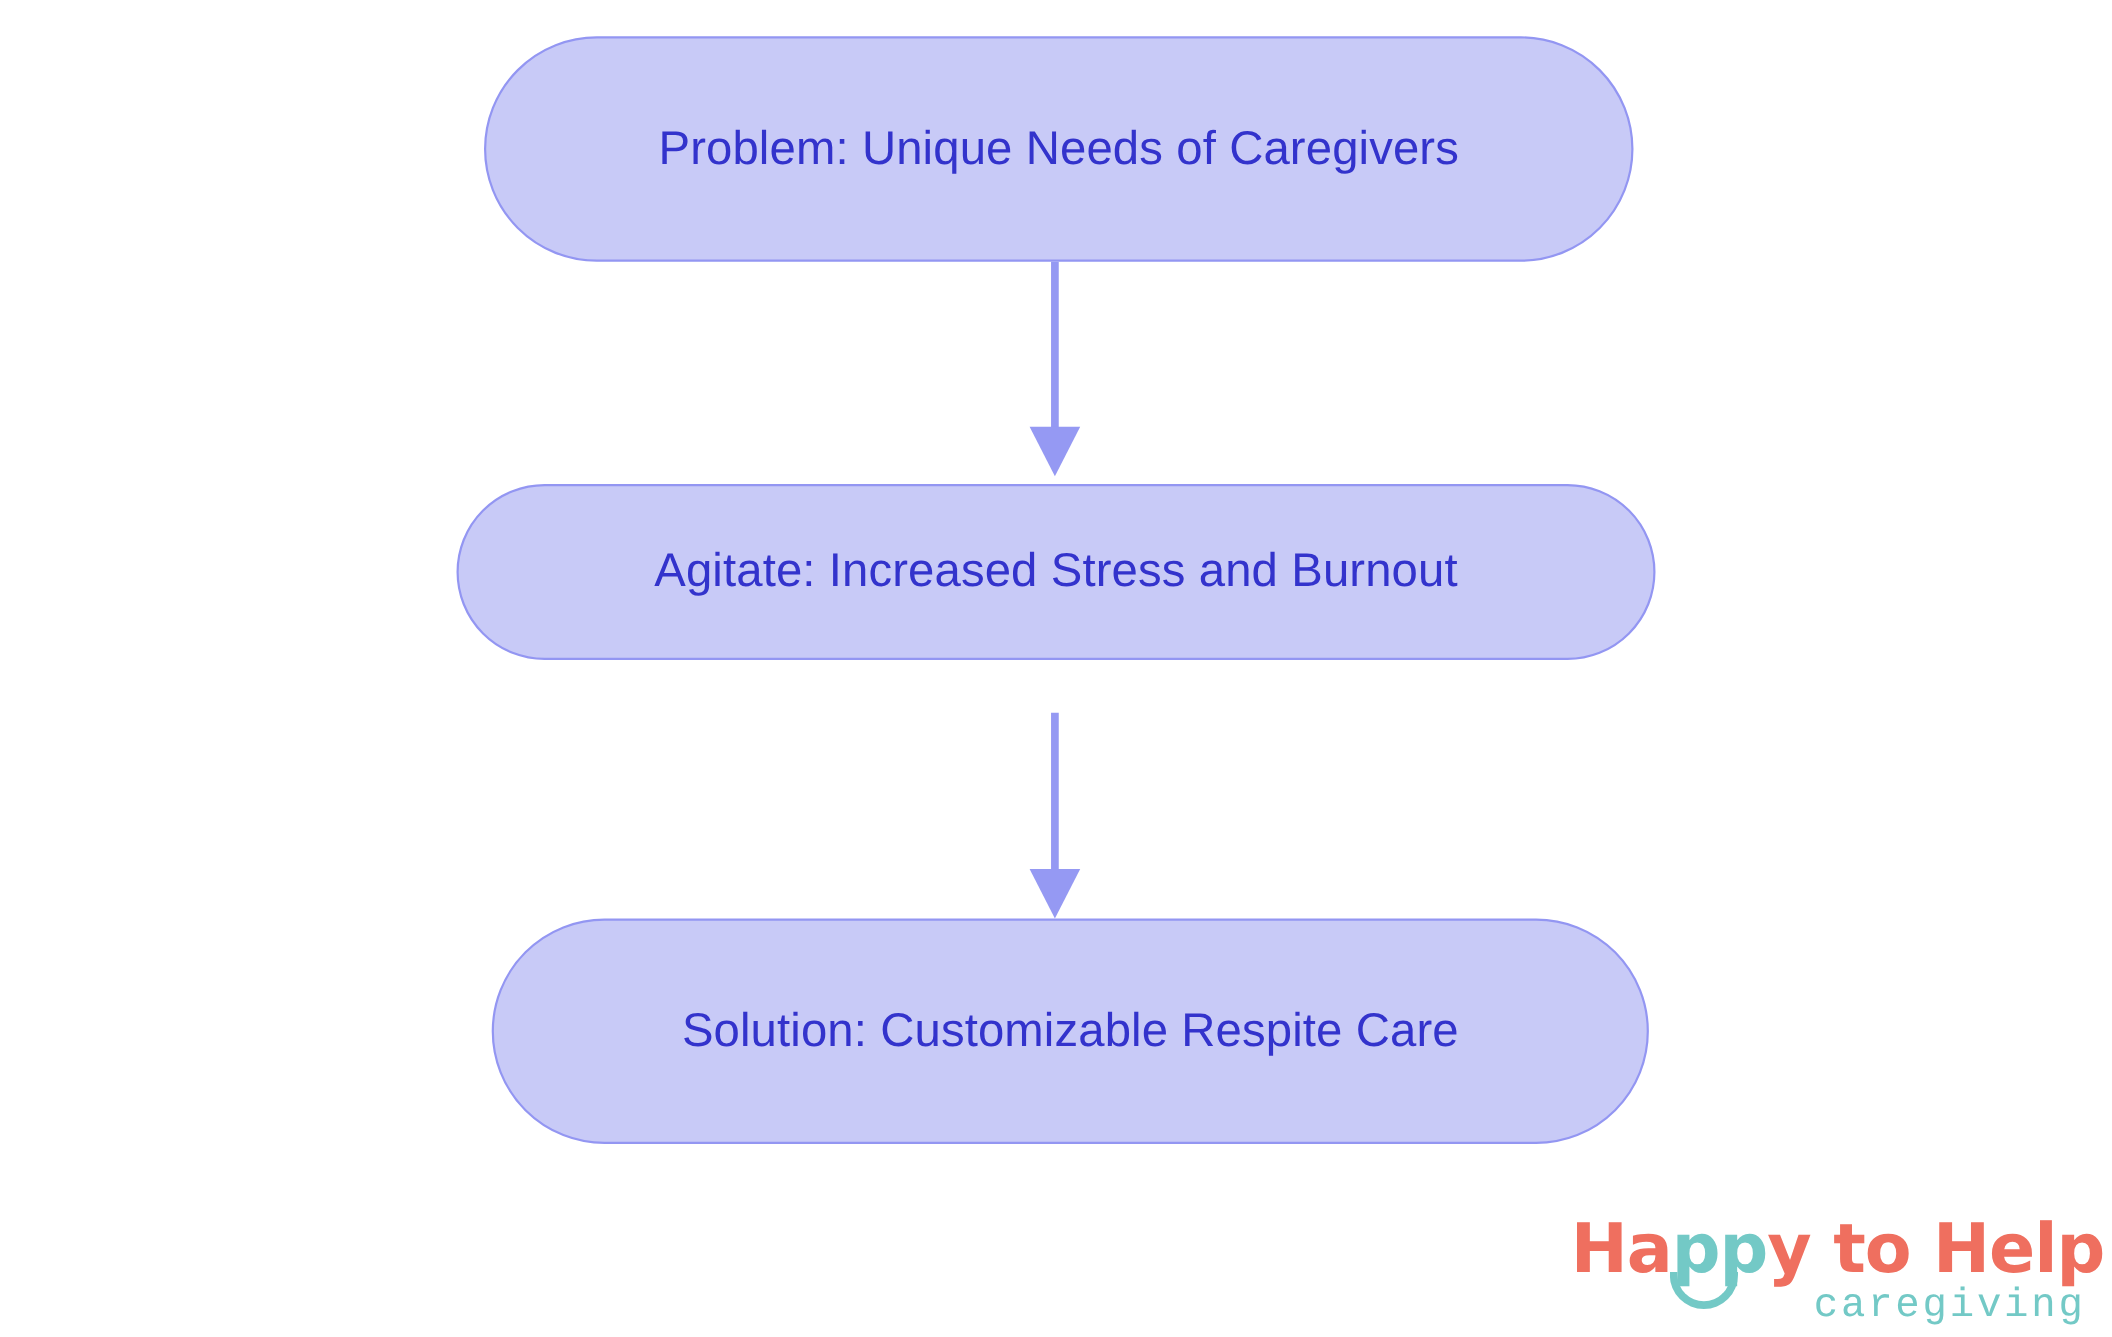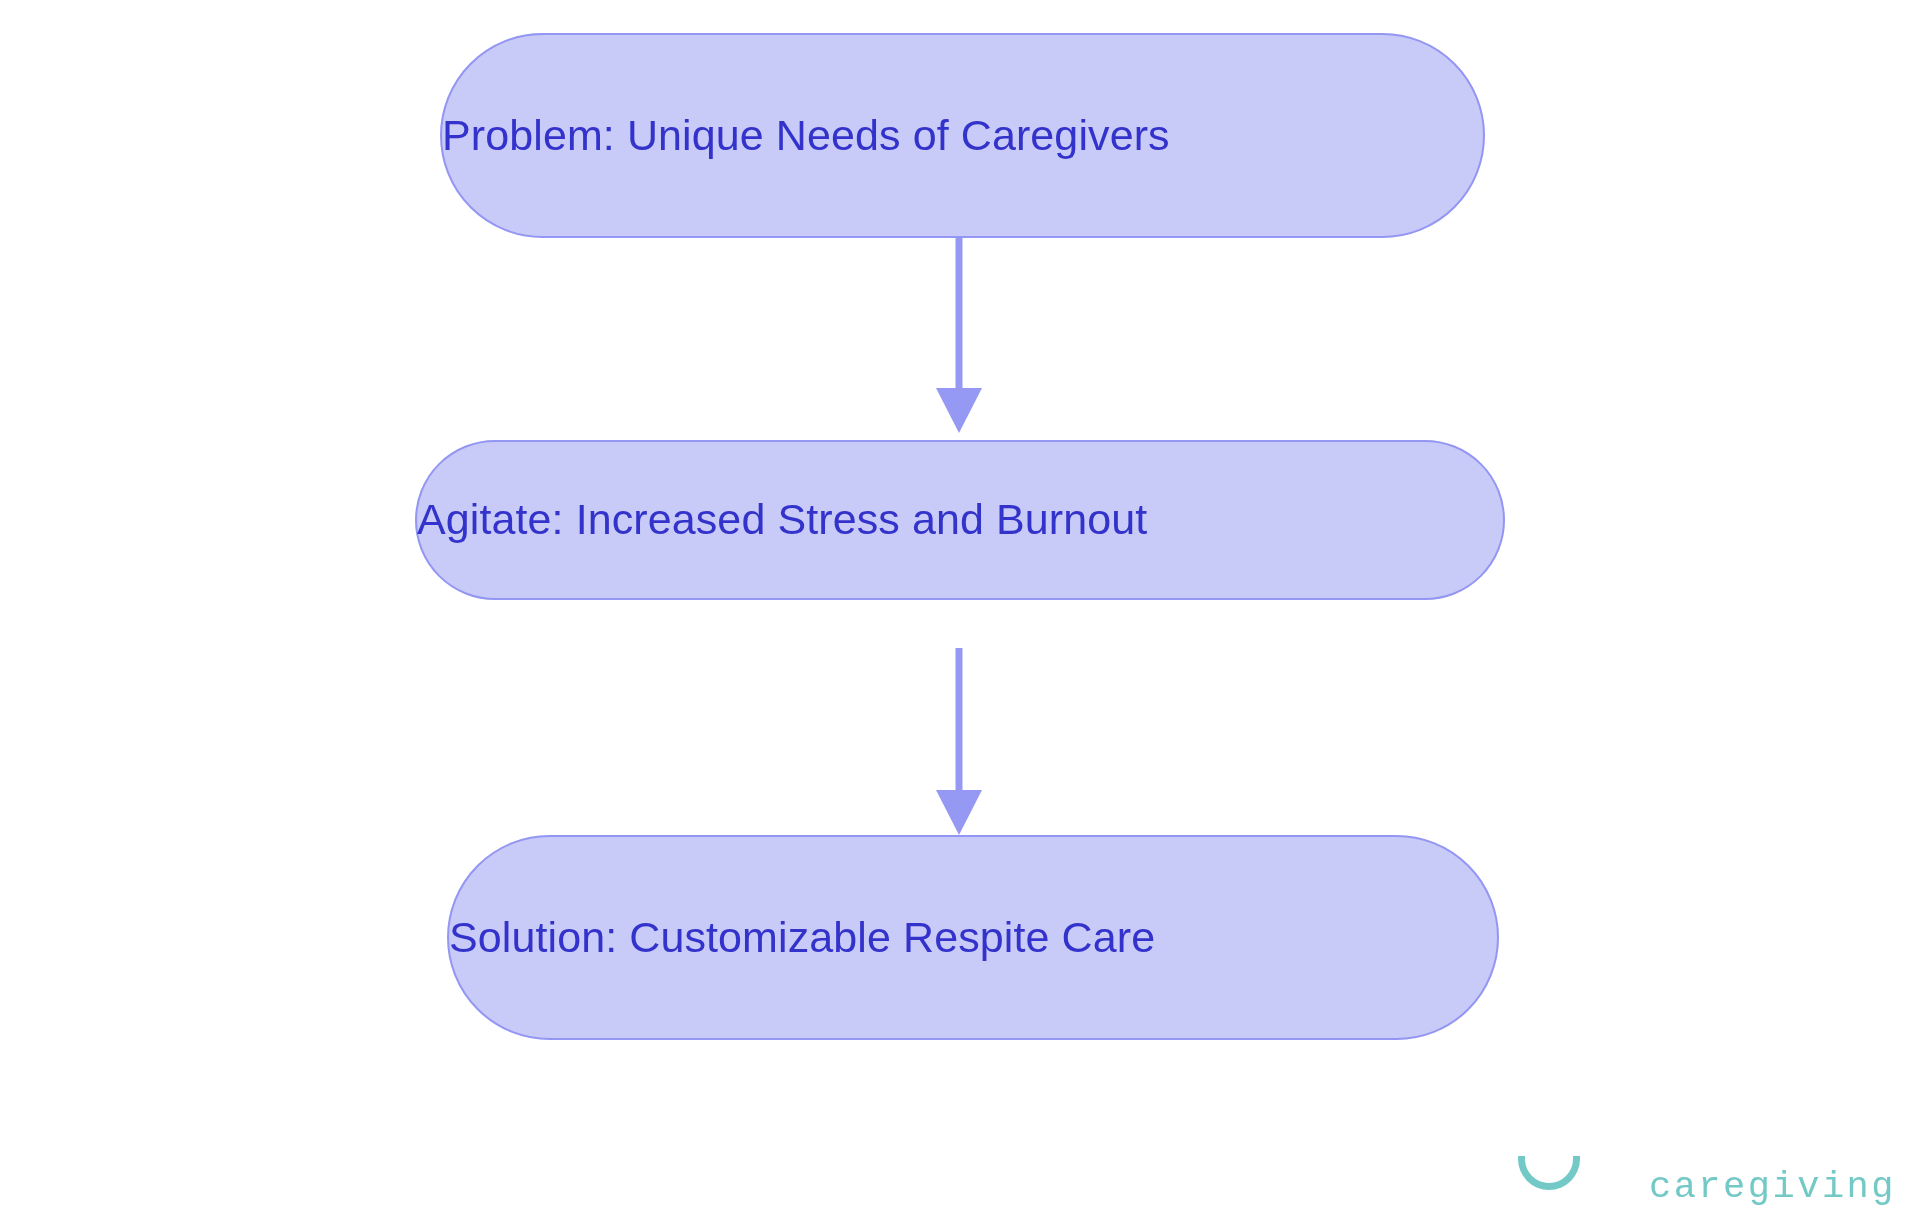--- a/index.html
+++ b/index.html
@@ -24,20 +24,21 @@
   }
 
   .flow-node {
     position: absolute;
     box-sizing: border-box;
     background: #c8caf7;
     border: 2.2px solid #9396f2;
     border-radius: 999px;
     display: flex;
     align-items: center;
+    justify-content: center;
     text-align: center;
   }
   .flow-node-label {
     color: #3333cc;
     font-family: "Liberation Sans", sans-serif;
     font-size: 43px;
     font-weight: 400;
     letter-spacing: 0.1px;
     line-height: 1.1;
     white-space: nowrap;
@@ -120,15 +121,16 @@
   <div class="flow-node" id="node-agitate">
     <span class="flow-node-label">Agitate: Increased Stress and Burnout</span>
   </div>
 
   <div class="flow-node" id="node-solution">
     <span class="flow-node-label">Solution: Customizable Respite Care</span>
   </div>
 </div>
 
 <div id="brand-logo">
+  <div id="brand-wordmark"><span>H</span><span>a</span><span class="teal-letters">pp</span><span>y</span><span> to Help</span></div>
   <div id="brand-smile"></div>
   <div id="brand-tagline">caregiving</div>
 </div>
 
 </body></html>

